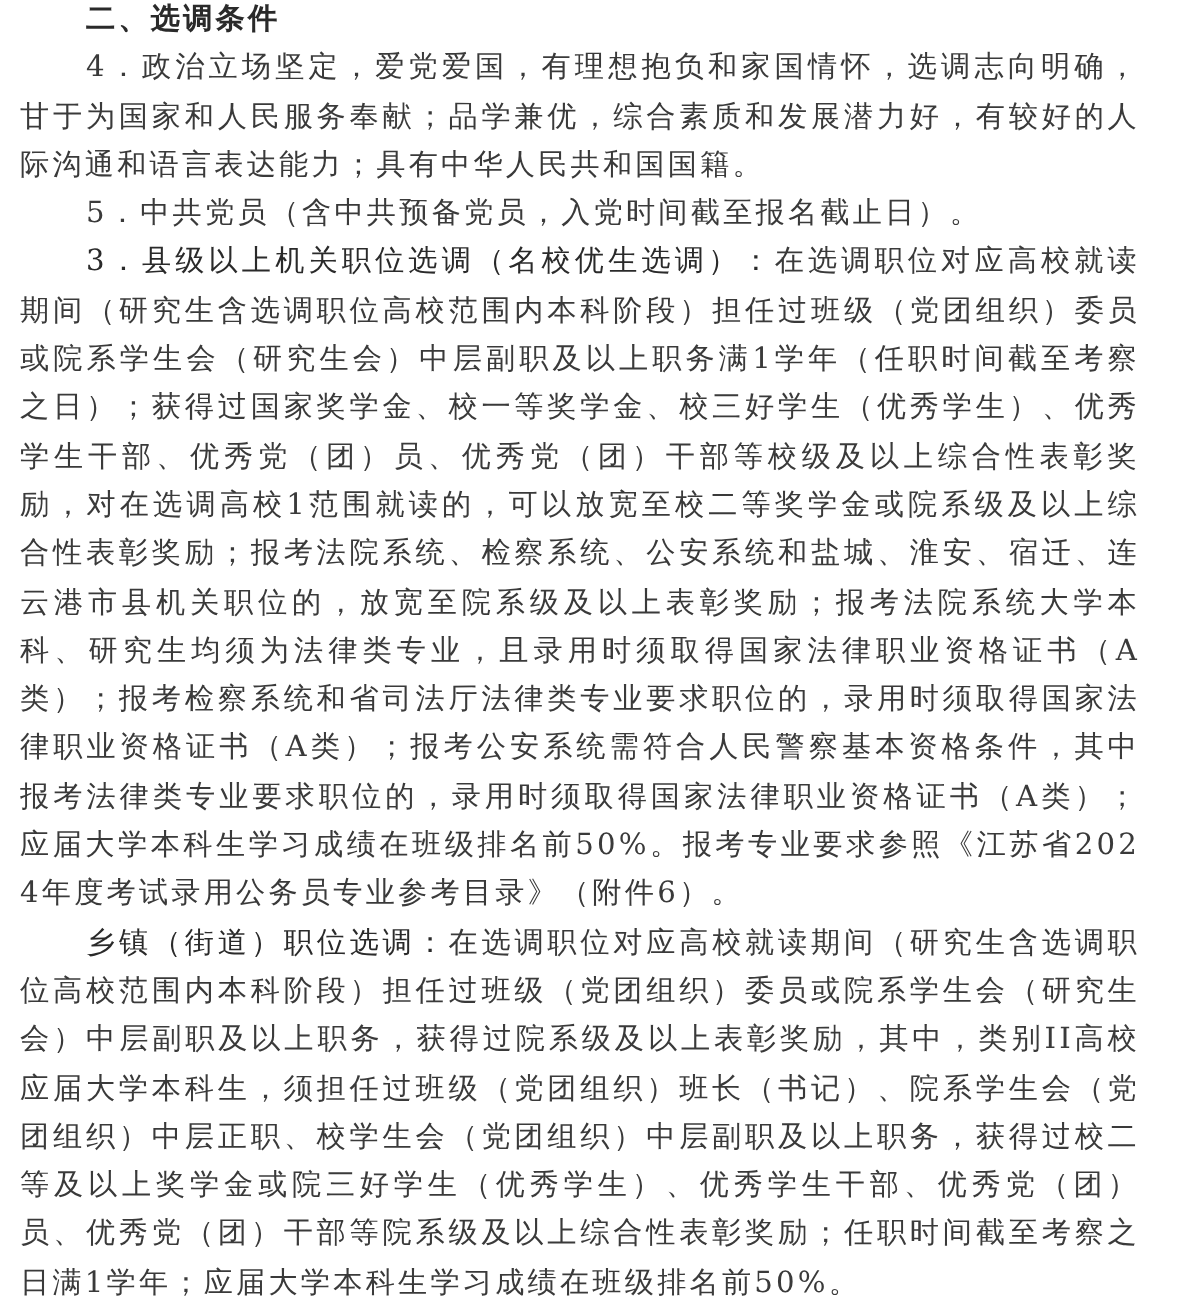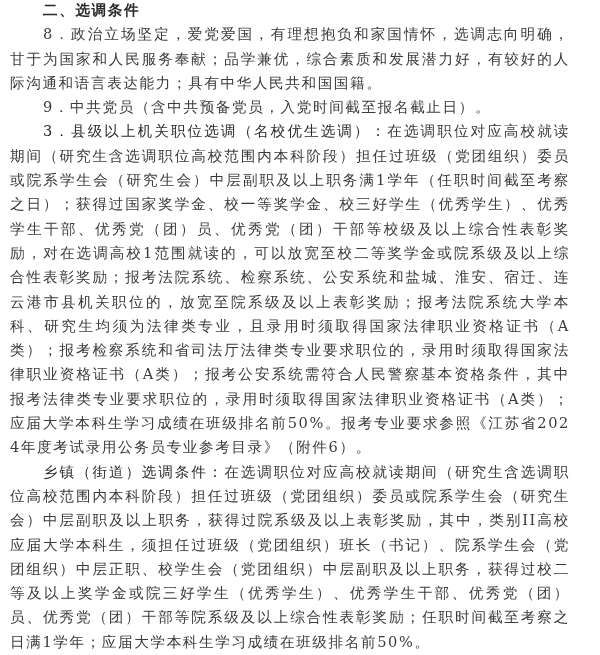--- a/index.html
+++ b/index.html
@@ -40,23 +40,23 @@
       font-weight: normal;
       color: #2a2a2a;
     }
   </style>
 </head>
 <body>
 
 <div class="doc">
   <p class="section-title">二、选调条件</p>
 
-  <p>8．政治立场坚定，爱党爱国，有理想抱负和家国情怀，选调志向明确，甘于为国家和人民服务奉献；品学兼优，综合素质和发展潜力好，有较好的人际沟通和语言表达能力；具有中华人民共和国国籍。</p>
+  <p>4．政治立场坚定，爱党爱国，有理想抱负和家国情怀，选调志向明确，甘于为国家和人民服务奉献；品学兼优，综合素质和发展潜力好，有较好的人际沟通和语言表达能力；具有中华人民共和国国籍。</p>
 
-  <p>9．中共党员（含中共预备党员，入党时间截至报名截止日）。</p>
+  <p>5．中共党员（含中共预备党员，入党时间截至报名截止日）。</p>
 
   <p><span class="lead">3．县级以上机关职位选调（名校优生选调）：</span><span>在选调职位对应高校就读期间（研究生含选调职位高校范围内本科阶段）担任过班级（党团组织）委员或院系学生会（研究生会）中层副职及以上职务满1学年（任职时间截至考察之日）；获得过国家奖学金、校一等奖学金、校三好学生（优秀学生）、优秀学生干部、优秀党（团）员、优秀党（团）干部等校级及以上综合性表彰奖励，对在选调高校1范围就读的，可以放宽至校二等奖学金或院系级及以上综合性表彰奖励；报考法院系统、检察系统、公安系统和盐城、淮安、宿迁、连云港市县机关职位的，放宽至院系级及以上表彰奖励；报考法院系统大学本科、研究生均须为法律类专业，且录用时须取得国家法律职业资格证书（A类）；报考检察系统和省司法厅法律类专业要求职位的，录用时须取得国家法律职业资格证书（A类）；报考公安系统需符合人民警察基本资格条件，其中报考法律类专业要求职位的，录用时须取得国家法律职业资格证书（A类）；应届大学本科生学习成绩在班级排名前50%。报考专业要求参照《江苏省2024年度考试录用公务员专业参考目录》（附件6）。</span></p>
 
-  <p><span class="lead">乡镇（街道）选调条件：</span><span>在选调职位对应高校就读期间（研究生含选调职位高校范围内本科阶段）担任过班级（党团组织）委员或院系学生会（研究生会）中层副职及以上职务，获得过院系级及以上表彰奖励，其中，类别II高校应届大学本科生，须担任过班级（党团组织）班长（书记）、院系学生会（党团组织）中层正职、校学生会（党团组织）中层副职及以上职务，获得过校二等及以上奖学金或院三好学生（优秀学生）、优秀学生干部、优秀党（团）员、优秀党（团）干部等院系级及以上综合性表彰奖励；任职时间截至考察之日满1学年；应届大学本科生学习成绩在班级排名前50%。</span></p>
+  <p><span class="lead">乡镇（街道）职位选调：</span><span>在选调职位对应高校就读期间（研究生含选调职位高校范围内本科阶段）担任过班级（党团组织）委员或院系学生会（研究生会）中层副职及以上职务，获得过院系级及以上表彰奖励，其中，类别II高校应届大学本科生，须担任过班级（党团组织）班长（书记）、院系学生会（党团组织）中层正职、校学生会（党团组织）中层副职及以上职务，获得过校二等及以上奖学金或院三好学生（优秀学生）、优秀学生干部、优秀党（团）员、优秀党（团）干部等院系级及以上综合性表彰奖励；任职时间截至考察之日满1学年；应届大学本科生学习成绩在班级排名前50%。</span></p>
 
   <p>4．大学本科生一般为2000年7月1日以后出生，硕士研究生一般为1997年7月1日以后出生，博士研究生一般为1994年7月1日以后出生。</p>
 
 </div>
 
 </body></html>

